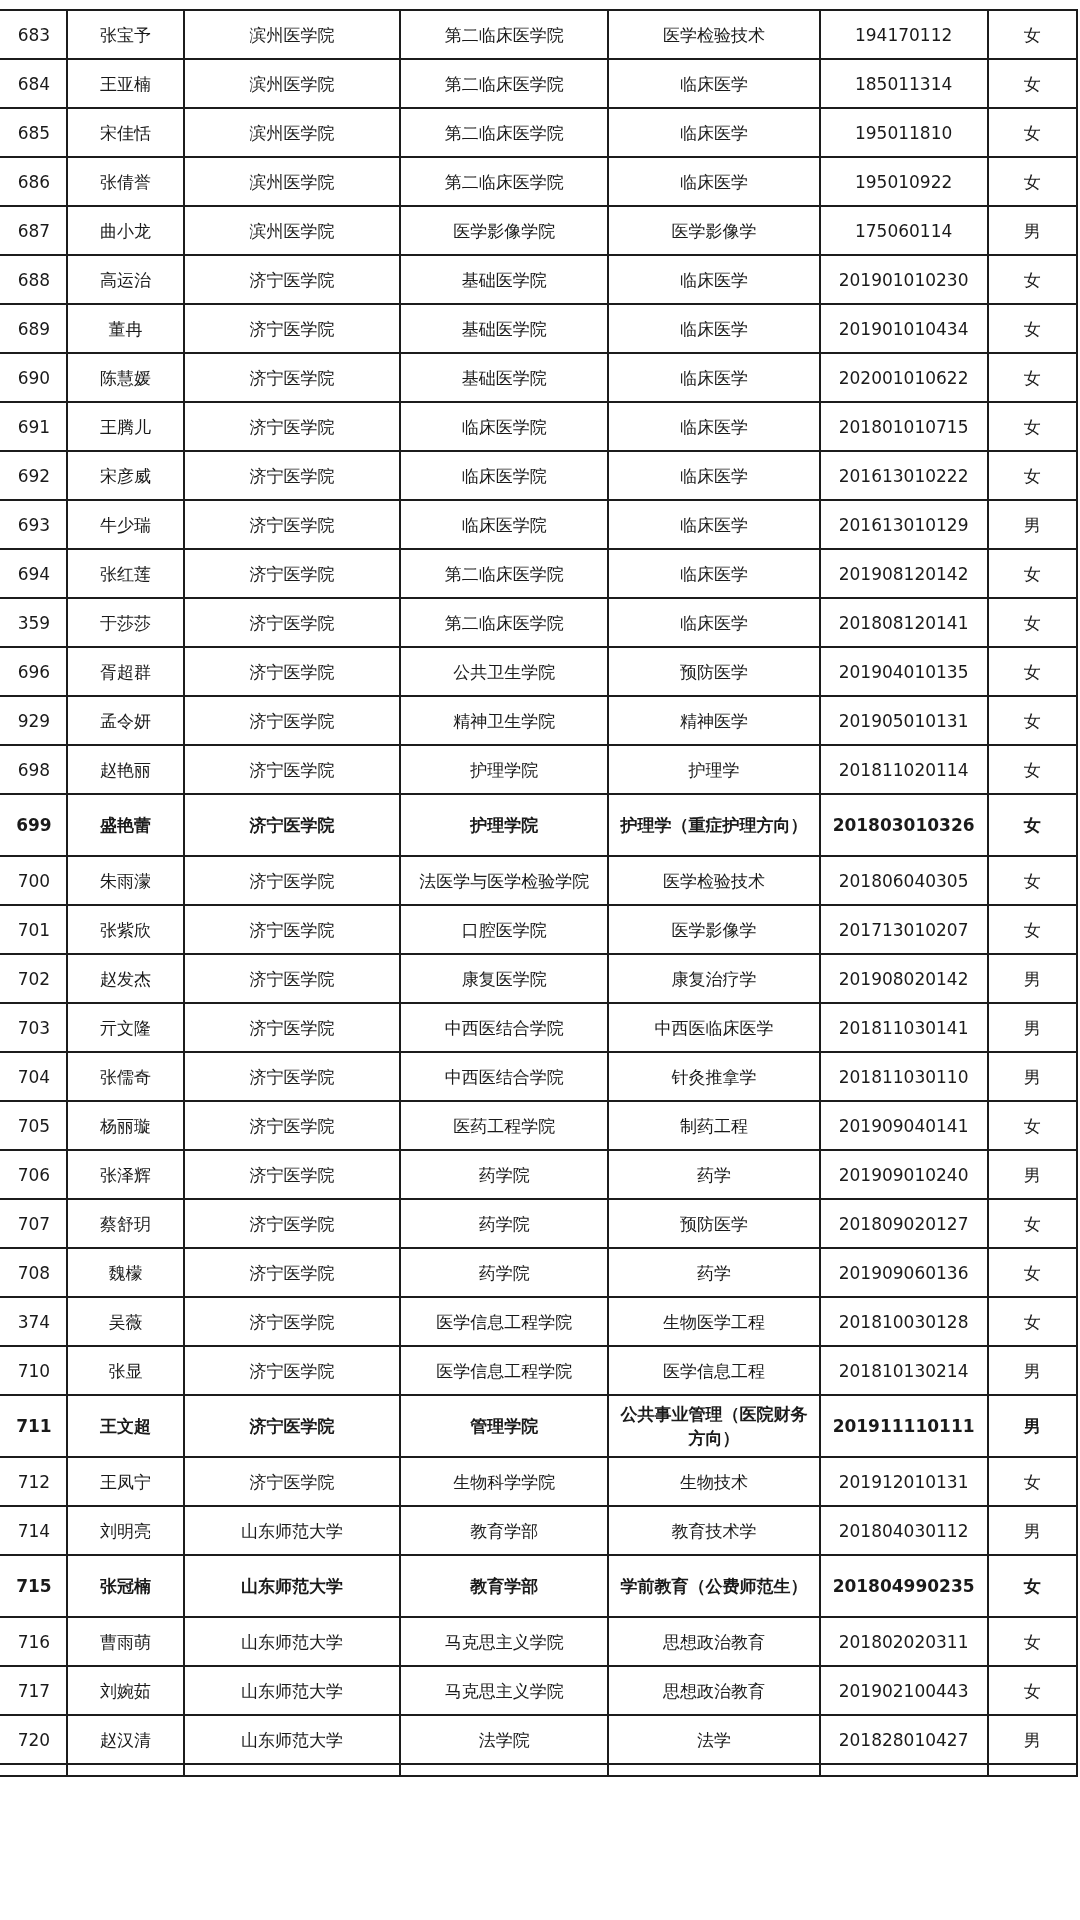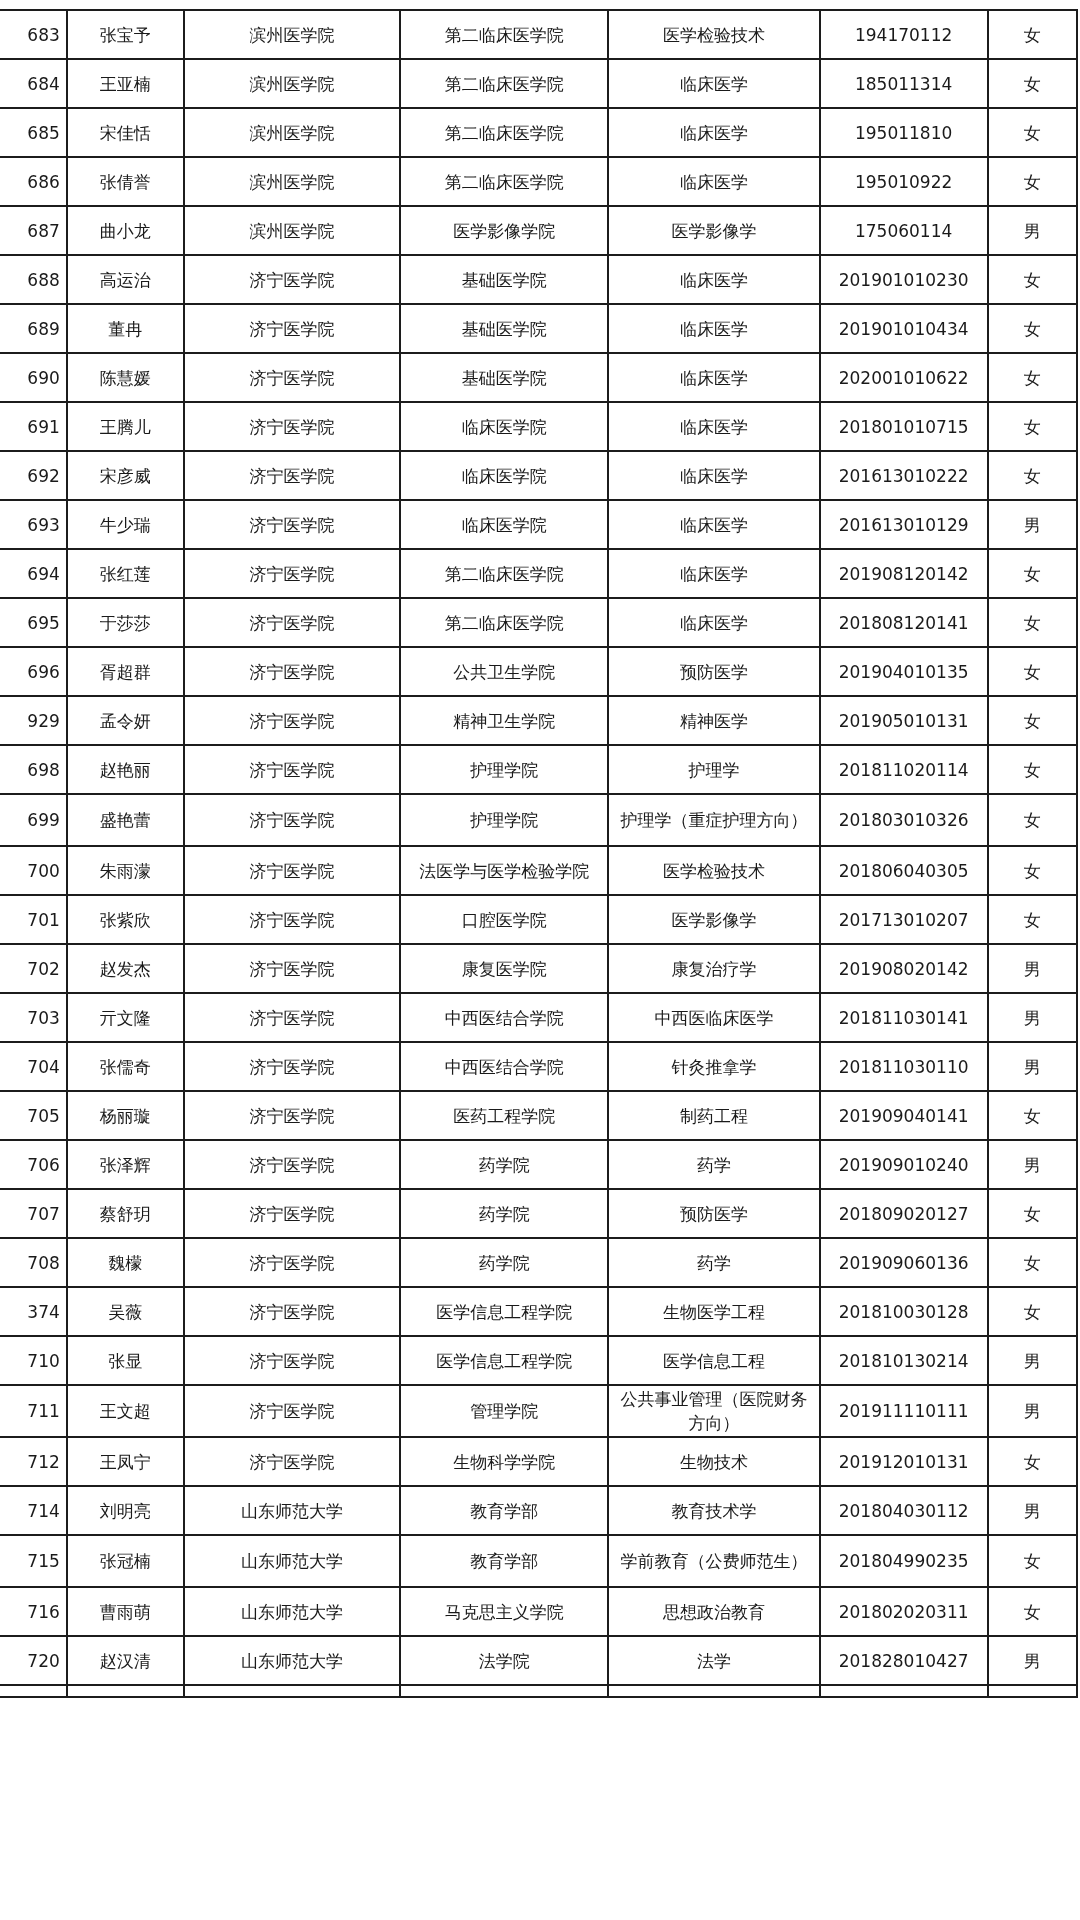--- a/index.html
+++ b/index.html
@@ -2,23 +2,23 @@
 <html><head>
 <meta charset="utf-8">
 <style>
   html, body { margin: 0; padding: 0; background: #ffffff; }
   body { width: 1080px; height: 1920px; overflow: hidden; position: relative;
          font-family: "DejaVu Sans", "Liberation Sans", sans-serif; color: #1a1a1a; }
   .top-strip { position: absolute; left: 0; top: 0; width: 1080px; height: 8px; background: #ffffff; }
   table { position: absolute; left: -2px; top: 9px; border-collapse: collapse; table-layout: fixed; }
   td { border: 2px solid #1c1c1c; text-align: center; vertical-align: middle; font-size: 17px;
        line-height: 24px; padding: 0 6px; overflow: hidden; }
-  td.idx { text-align: right; padding-left: 8px; margin-top: 6px; }
+  td.idx { text-align: center; padding-left: 8px; margin-top: 6px; }
   tr.row { height: 49px; }
-  tr.row.tall { height: 52px; }
+  tr.row.tall { height: 62px; font-weight: bold; }
   tr.stub { height: 12px; }
   col.c1 { width: 68px; } col.c2 { width: 118px; } col.c3 { width: 218px; }
   col.c4 { width: 210px; } col.c5 { width: 213px; } col.c6 { width: 168px; } col.c7 { width: 90px; }
 </style>
 </head>
 <body>
 
 <div class="top-strip"></div>
 
 <table>
@@ -147,21 +147,21 @@
     <td class="idx">694</td>
     <td>张红莲</td>
     <td>济宁医学院</td>
     <td>第二临床医学院</td>
     <td>临床医学</td>
     <td>201908120142</td>
     <td>女</td>
   </tr>
 
   <tr class="row">
-    <td class="idx">695</td>
+    <td class="idx">359</td>
     <td>于莎莎</td>
     <td>济宁医学院</td>
     <td>第二临床医学院</td>
     <td>临床医学</td>
     <td>201808120141</td>
     <td>女</td>
   </tr>
 
   <tr class="row">
     <td class="idx">696</td>
@@ -357,20 +357,29 @@
   <tr class="row">
     <td class="idx">716</td>
     <td>曹雨萌</td>
     <td>山东师范大学</td>
     <td>马克思主义学院</td>
     <td>思想政治教育</td>
     <td>201802020311</td>
     <td>女</td>
   </tr>
 
+  <tr class="row">
+    <td class="idx">717</td>
+    <td>刘婉茹</td>
+    <td>山东师范大学</td>
+    <td>马克思主义学院</td>
+    <td>思想政治教育</td>
+    <td>201902100443</td>
+    <td>女</td>
+  </tr>
 
 
 
   <tr class="row">
     <td class="idx">720</td>
     <td>赵汉清</td>
     <td>山东师范大学</td>
     <td>法学院</td>
     <td>法学</td>
     <td>201828010427</td>

